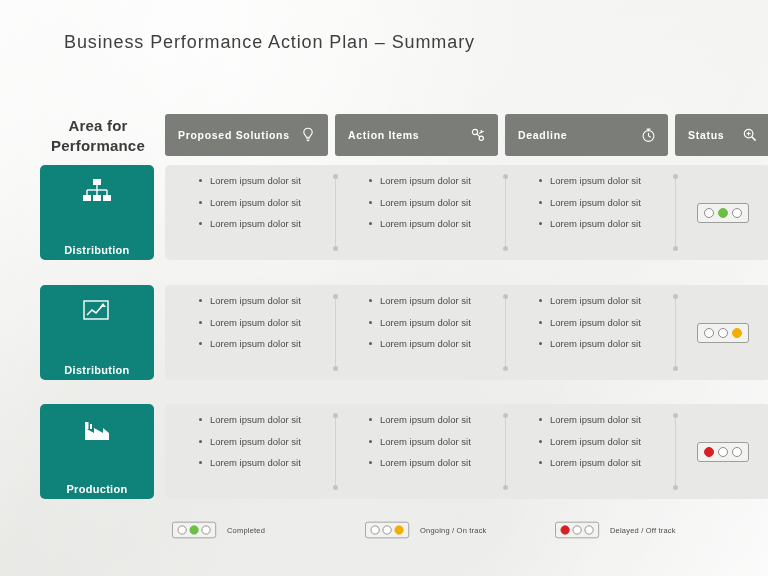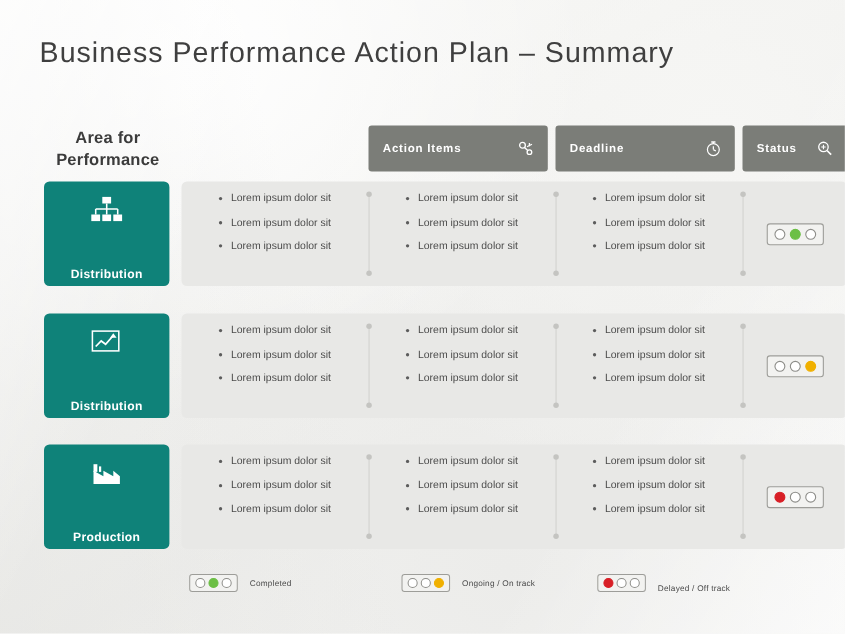--- a/index.html
+++ b/index.html
@@ -15,22 +15,22 @@
   }
   .bg-sheen{
     position:absolute;inset:0;
     background:
       linear-gradient(118deg, rgba(255,255,255,0.75) 0%, rgba(255,255,255,0) 28%),
       linear-gradient(300deg, rgba(255,255,255,0.55) 0%, rgba(255,255,255,0) 30%),
       linear-gradient(75deg, rgba(225,225,222,0.45) 0%, rgba(255,255,255,0) 40%);
     pointer-events:none;
   }
   #title{
-    position:absolute;left:36px;top:32px;
-    font-size:26px;color:#3f3f3f;letter-spacing:0.9px;
+    position:absolute;left:64px;top:32px;
+    font-size:18px;color:#3f3f3f;letter-spacing:0.9px;
     font-weight:400;
   }
   .headers{position:absolute;left:40px;top:114px;width:690px;height:44px;}
   .hdr-area{
     position:absolute;left:0;top:0;width:116px;height:44px;
     display:flex;align-items:center;justify-content:center;text-align:center;
     font-size:15px;font-weight:bold;color:#3b3b3b;line-height:1.35;letter-spacing:.2px;
   }
   .hdr{
     position:absolute;top:0;height:42px;background:#7b7d78;border-radius:3px;
@@ -85,38 +85,48 @@
     display:inline-flex;align-items:center;justify-content:center;gap:4px;
     background:#f2f2f0;border:1px solid #9d9d99;border-radius:3px;padding:4px 6px;
   }
   .bulb{width:10px;height:10px;border-radius:50%;border:1px solid #8d8d89;background:#ffffff;box-sizing:border-box;}
 
   .legend{position:absolute;left:150px;top:521px;width:560px;height:24px;}
   .legend-item{position:absolute;display:flex;align-items:center;gap:7px;}
   .legend-item .ltext{font-size:7.5px;color:#4b4b4b;letter-spacing:.2px;}
   .lg1{left:22px;}
   .lg2{left:215px;}
-  .lg3{left:393px;align-items:flex-end;}
+  .lg3{left:405px;}
   .legend .light-box{padding:3px 5px;gap:3px;transform:scale(0.92);transform-origin:left center;}
 </style>
 </head>
 <body>
 
 <div class="bg-sheen"></div>
 
 <div id="title">Business Performance Action Plan – Summary</div>
 
 <div class="headers">
   <div class="hdr-area">
     <div>
       <span>Area for</span><br>
       <span>Performance</span>
     </div>
   </div>
 
+  <div class="hdr hdr-sol">
+    <span class="lbl">Proposed  Solutions</span>
+    <span class="ico">
+      <svg width="14" height="16" viewBox="0 0 14 16">
+          <path d="M7 1.2c-2.5 0-4.2 1.9-4.2 4.1 0 1.6 0.9 2.5 1.6 3.3 0.5 0.6 0.8 1 0.9 1.6h3.4c0.1-0.6 0.4-1 0.9-1.6 0.7-0.8 1.6-1.7 1.6-3.3C11.2 3.1 9.5 1.2 7 1.2z" fill="none" stroke="#ffffff" stroke-width="1.1"></path>
+          <line x1="5.3" y1="11.8" x2="8.7" y2="11.8" stroke="#ffffff" stroke-width="1.1"></line>
+          <line x1="5.7" y1="13.6" x2="8.3" y2="13.6" stroke="#ffffff" stroke-width="1.1"></line>
+        </svg>
+    </span>
+  </div>
 
   <div class="hdr hdr-act">
     <span class="lbl">Action  Items</span>
     <span class="ico">
       <svg width="16" height="16" viewBox="0 0 16 16">
           <circle cx="5" cy="5" r="2.6" fill="none" stroke="#ffffff" stroke-width="1.2"></circle>
           <circle cx="11.3" cy="11.3" r="2.1" fill="none" stroke="#ffffff" stroke-width="1.2"></circle>
           <line x1="6.6" y1="6.8" x2="9.8" y2="9.9" stroke="#ffffff" stroke-width="1.2"></line>
           <line x1="11.3" y1="3" x2="11.3" y2="6" stroke="#ffffff" stroke-width="1.2"></line>
           <line x1="13.6" y1="4.2" x2="9.1" y2="6.4" stroke="#ffffff" stroke-width="1.1"></line>

